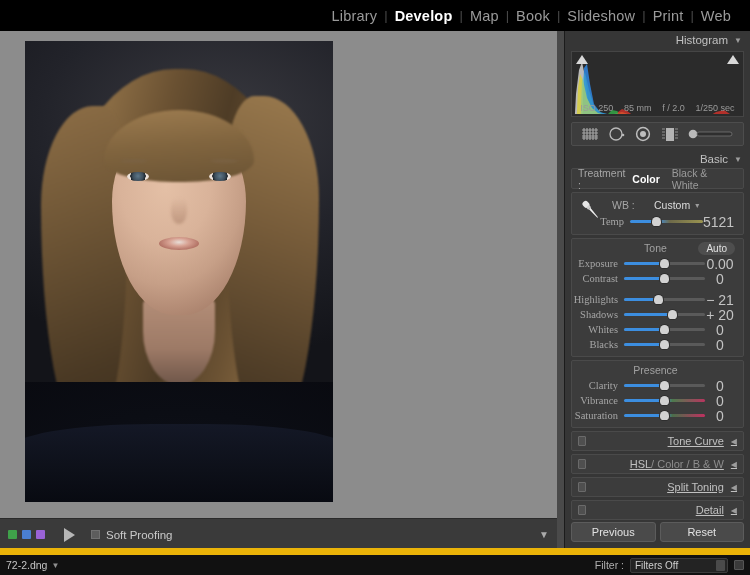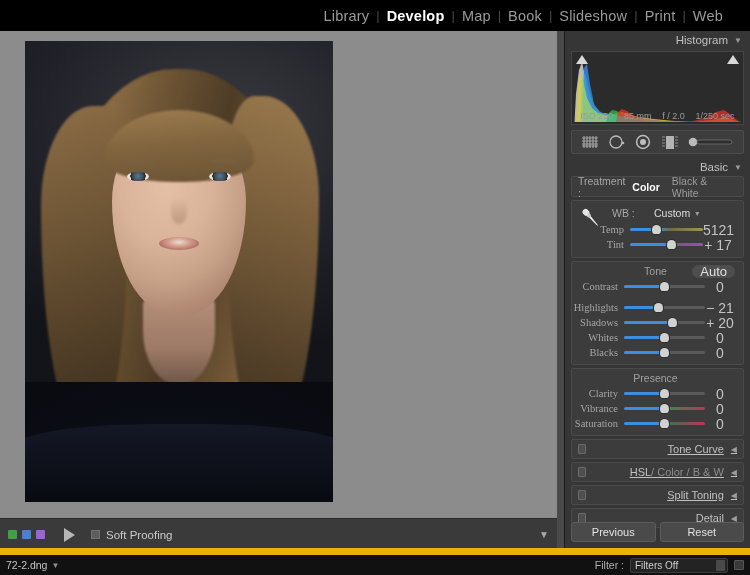--- a/index.html
+++ b/index.html
@@ -9,21 +9,21 @@
     font-family: "Liberation Sans", sans-serif;
     overflow: hidden;
   }
   body { position: relative; }
 
   
   .topbar {
     position: absolute; left: 0; top: 0; width: 750px; height: 31px;
     background: #000;
     display: flex; align-items: center; justify-content: flex-end;
-    padding-right: 20px;
+    padding-right: 12px;
   }
   .module {
     color: #9a9a9a; font-size: 14.5px; padding: 0 7px;
     letter-spacing: .2px;
   }
   .module.active { color: #fff; font-weight: bold; }
   .module-sep { color: #4a4a4a; font-size: 13px; }
 
   
   .canvas {
@@ -165,21 +165,21 @@
     overflow: hidden;
   }
   .panel-head {
     height: 18px; display: flex; align-items: center; justify-content: flex-end;
     padding-right: 8px; color: #c0c0c0; font-size: 11.5px;
   }
   .head-caret { margin-left: 6px; font-size: 8px; color: #9c9c9c; }
 
   
   .hist-wrap {
-    margin: 2px 6px 0 6px; height: 74px; background: #2b2b2b;
+    margin: 2px 6px 0 6px; height: 66px; background: #2b2b2b;
     border: 1px solid #454545; position: relative;
   }
   .hist-plot { position: absolute; inset: 2px; overflow: hidden; }
   .clip-tri {
     position: absolute; top: 3px; width: 0; height: 0;
     border-left: 6px solid transparent; border-right: 6px solid transparent;
     border-bottom: 9px solid #d8d8d8;
   }
   .clip-tri.l { left: 4px; } .clip-tri.r { right: 4px; }
   .hist-meta {
@@ -243,21 +243,21 @@
   }
   .val { width: 34px; text-align: center; color: #c3c3c3; font-size: 14px; padding-right: 4px; }
 
   .sec-title {
     text-align: center; color: #a0a0a0; font-size: 10.5px;
     height: 15px; line-height: 15px; position: relative;
   }
   .auto-btn {
     position: absolute; right: 4px; top: 1px;
     background: #4e4e4e; border-radius: 7px; padding: 0 8px;
-    font-size: 13px; color: #e0e0e0; line-height: 13px;
+    font-size: 10px; color: #e0e0e0; line-height: 13px;
   }
   .tone-block, .pres-block { padding: 2px 4px 4px 0; }
   .gap { height: 6px; }
 
   
   .collapsed {
     margin: 3px 6px 0 6px; height: 20px;
     background: #3c3c3c; border: 1px solid #4a4a4a; border-radius: 2px;
     display: flex; align-items: center; padding: 0 6px;
     color: #c0c0c0; font-size: 11px; text-decoration: underline;
@@ -442,33 +442,34 @@
         <span style="margin-left:14px;color:#dcdcdc">Custom</span>
         <span style="margin-left:5px;color:#9c9c9c;font-size:8px">▾</span>
       </div>
       <div class="slider-row">
         <span class="lbl">Temp</span>
         <div class="track temp">
           <div class="knob" style="left:36%"></div>
         </div>
         <span class="val">5121</span>
       </div>
-      <div class="slider-row">
-        <span class="lbl">Tint</span>
-        <div class="track tint">
-          <div class="knob" style="left:57%"></div>
-        </div>
-        <span class="val">+ 17</span>
-      </div>
     </div>
 
     <div class="row-box tone-block">
       <div class="sec-title">
         <span>Tone</span>
         <span class="auto-btn">Auto</span>
+      </div>
+      <div class="slider-row">
+        <span class="lbl">Exposure</span>
+        <div class="track">
+          <div class="fill" style="width:50%"></div>
+          <div class="knob" style="left:50%"></div>
+        </div>
+        <span class="val">0.00</span>
       </div>
       <div class="slider-row">
         <span class="lbl">Contrast</span>
         <div class="track">
           <div class="fill" style="width:50%"></div>
           <div class="knob" style="left:50%"></div>
         </div>
         <span class="val">0</span>
       </div>
       <div class="gap"></div>

